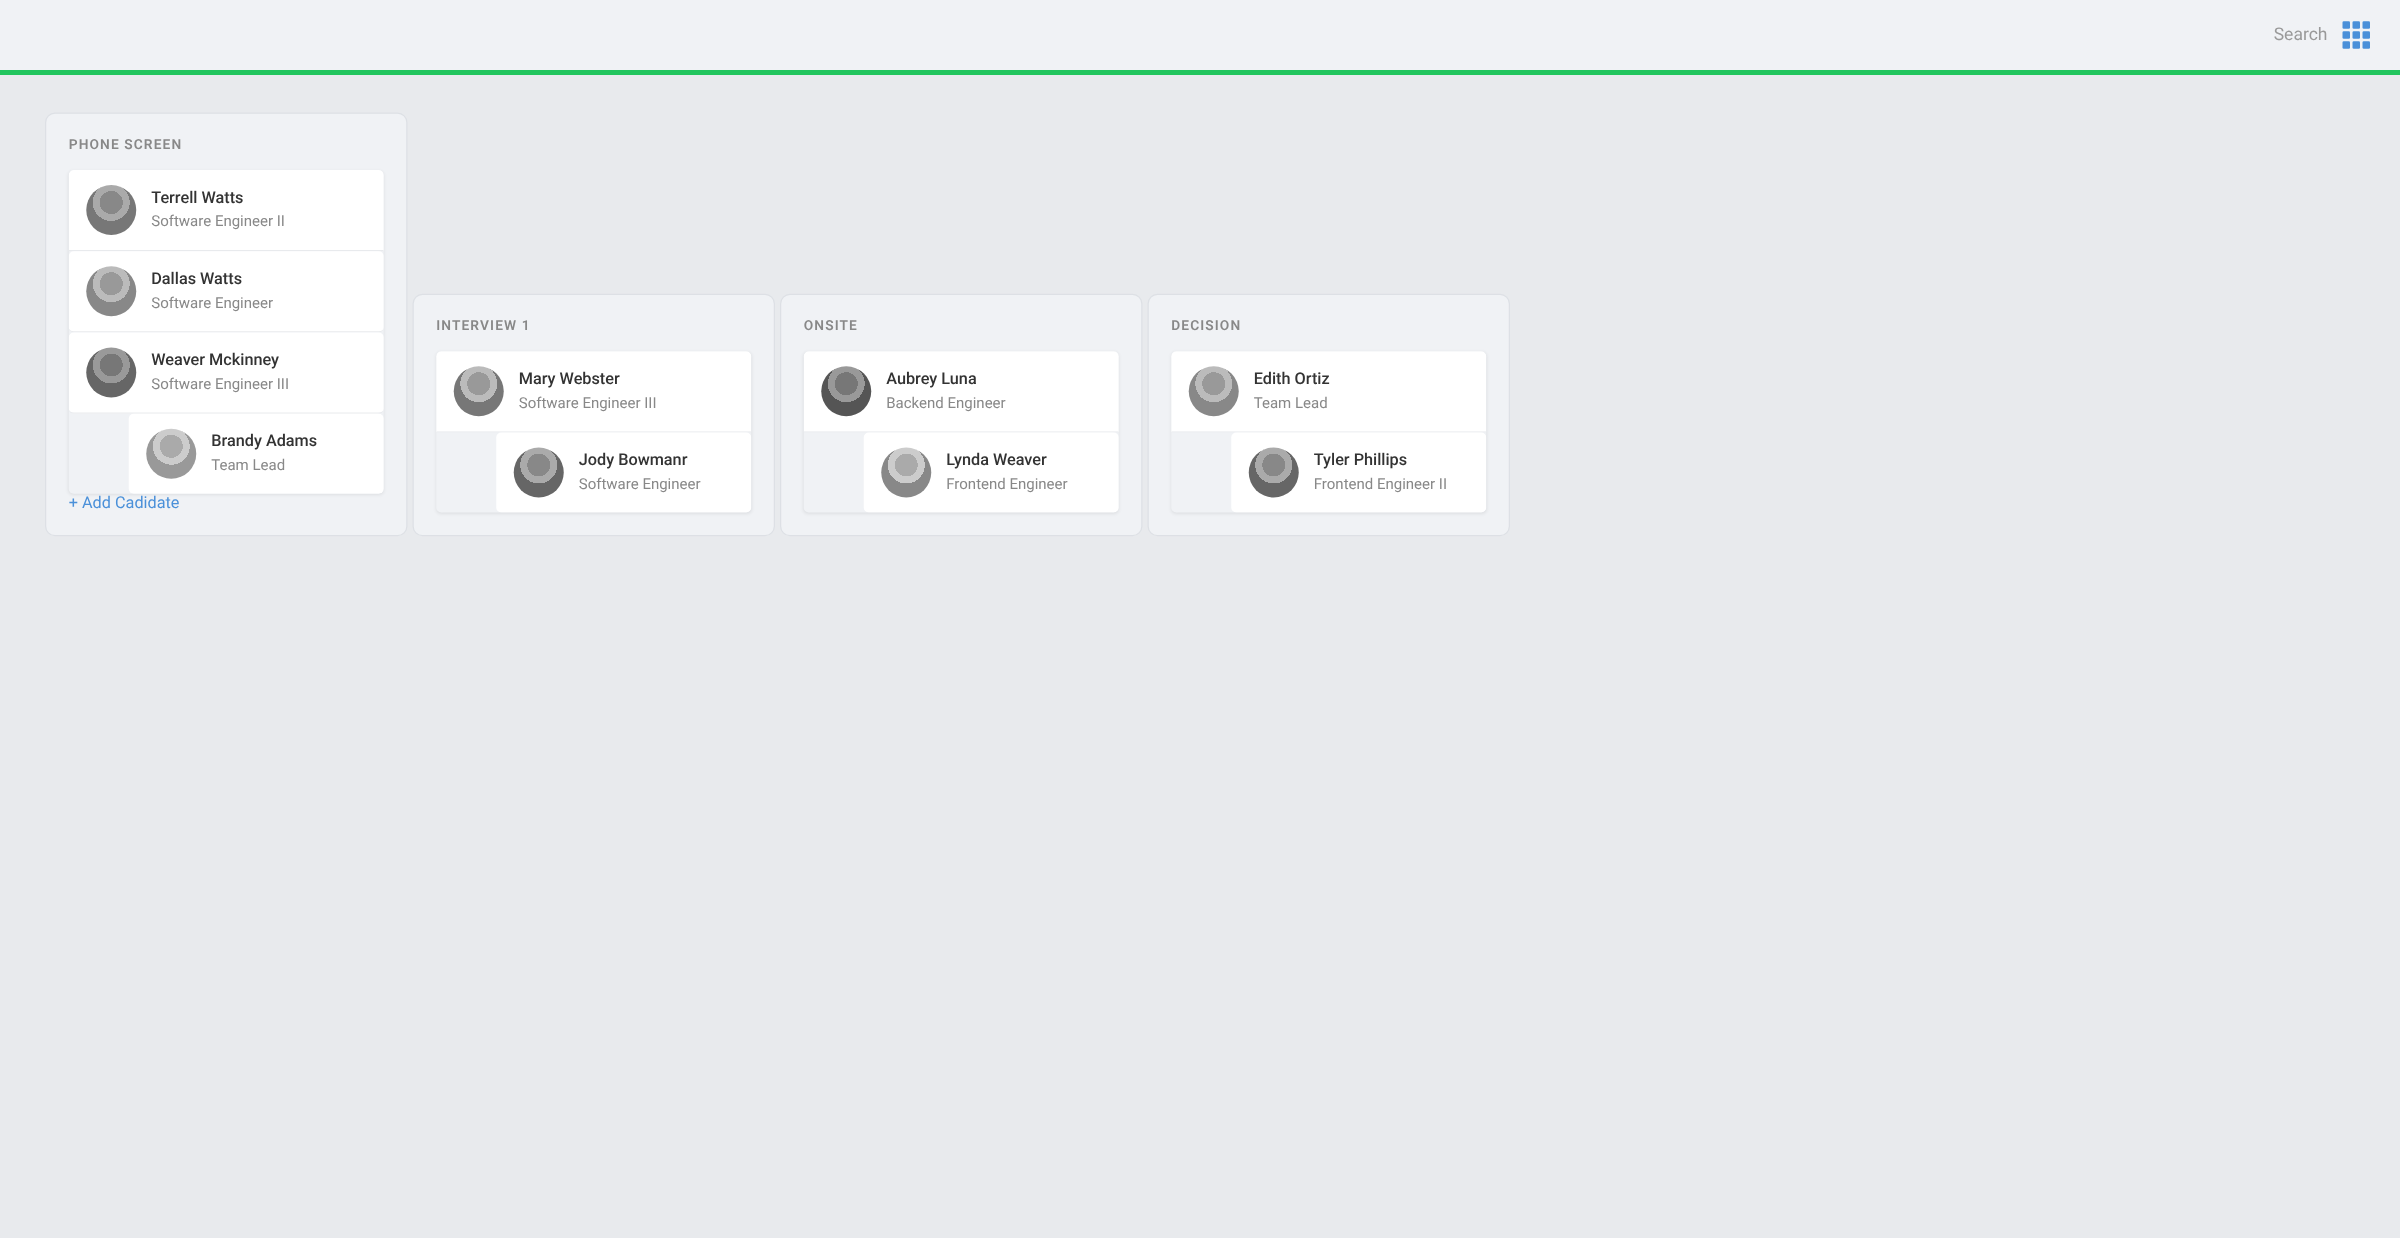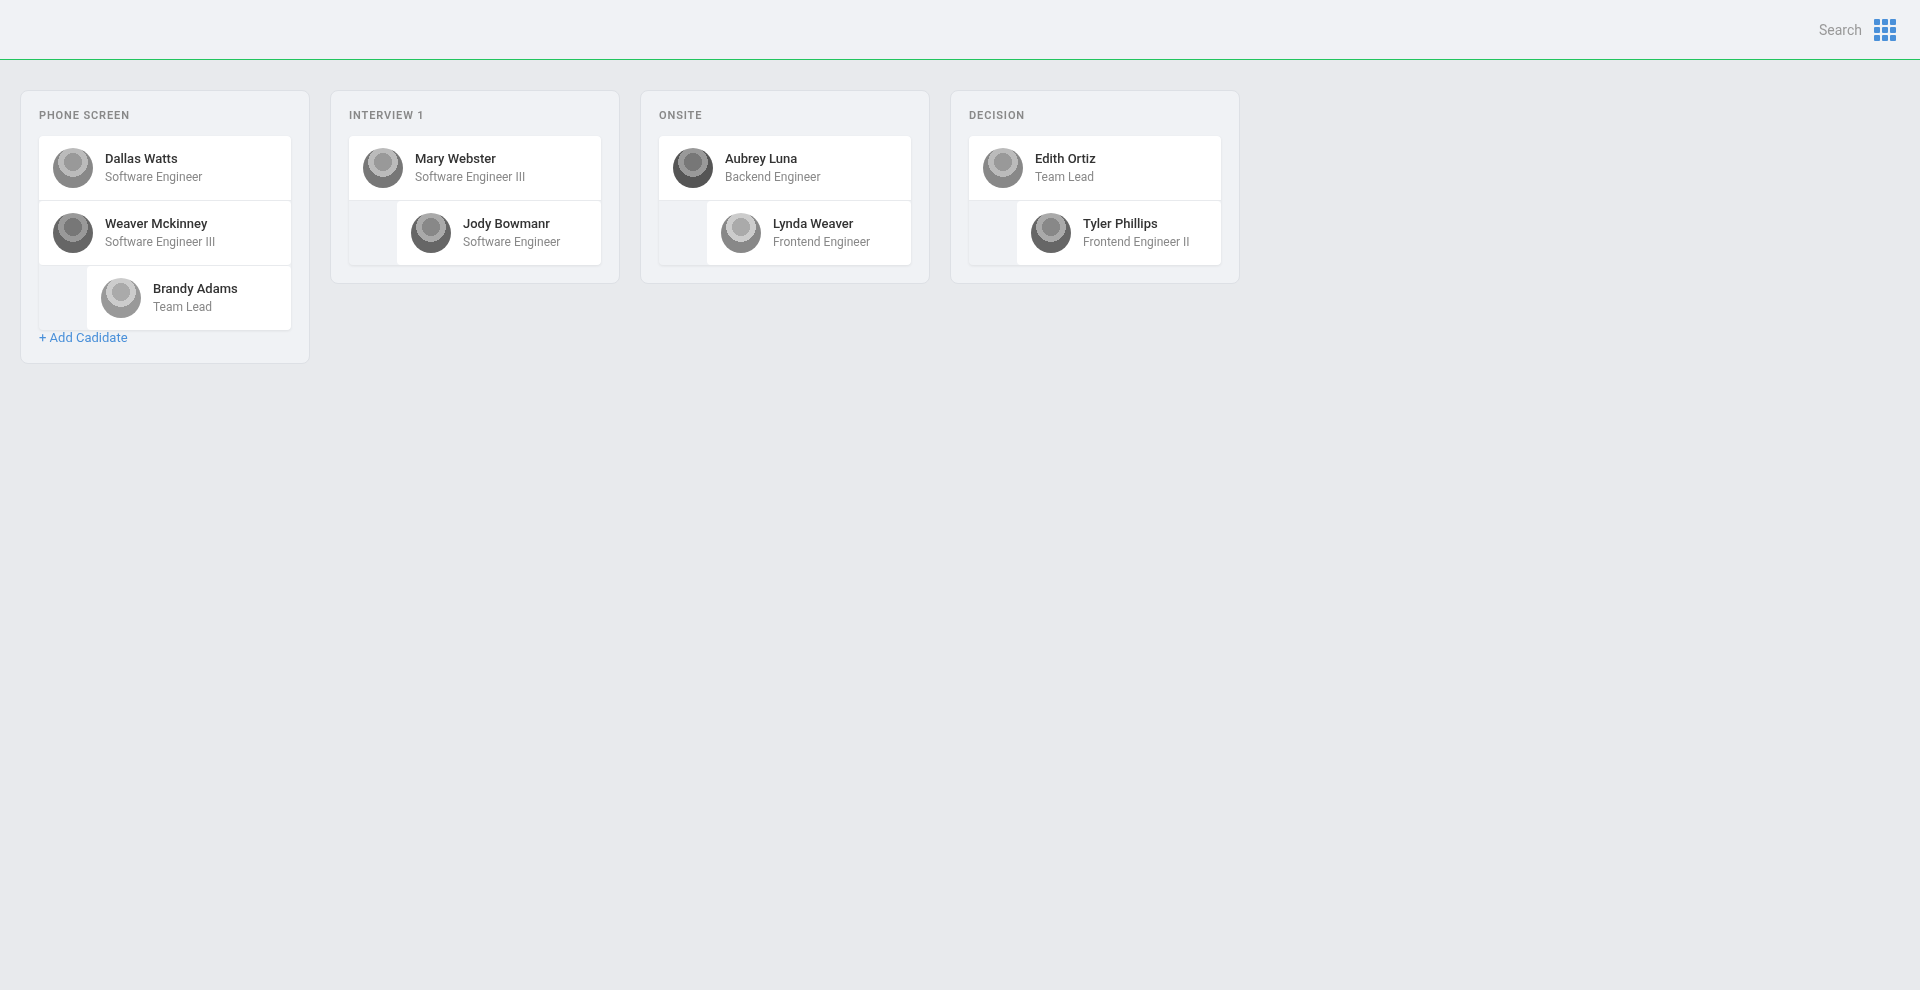--- a/index.html
+++ b/index.html
@@ -11,21 +11,21 @@
       width: 1920px;
     }
 
     .header {
       background: #f0f2f5;
       height: 60px;
       display: flex;
       align-items: center;
       justify-content: flex-end;
       padding: 0 24px;
-      border-bottom: 1px solid #22c55e;
+      border-bottom: 4px solid #22c55e;
     }
 
     .search-area {
       display: flex;
       align-items: center;
       gap: 12px;
     }
 
     .search-label {
       color: #999;
@@ -42,23 +42,23 @@
       cursor: pointer;
     }
 
     .grid-icon-cell {
       background: #4a90d9;
       border-radius: 1px;
     }
 
     .board {
       display: flex;
-      gap: 20px;
-      padding: 30px 20px;
-      align-items: flex-start;
+      gap: 4px;
+      padding: 30px 36px;
+      align-items: flex-end;
     }
 
     .column {
       background: #f0f2f5;
       border-radius: 8px;
       padding: 18px;
       width: 290px;
       min-width: 290px;
       border: 1px solid #dde0e5;
     }
@@ -166,20 +166,27 @@
       <div class="grid-icon-cell"></div>
     </div>
   </div>
 </div>
 
 <div class="board" id="board">
 <div class="column">
       <div class="column-title">PHONE SCREEN</div>
       <div class="cards-wrapper">
         <div class="card">
+          <div class="avatar-face av1"></div>
+          <div class="card-info">
+            <span class="card-name">Terrell Watts</span>
+            <span class="card-role">Software Engineer II</span>
+          </div>
+        </div>
+        <div class="card">
           <div class="avatar-face av2"></div>
           <div class="card-info">
             <span class="card-name">Dallas Watts</span>
             <span class="card-role">Software Engineer</span>
           </div>
         </div>
         <div class="card">
           <div class="avatar-face av3"></div>
           <div class="card-info">
             <span class="card-name">Weaver Mckinney</span>

